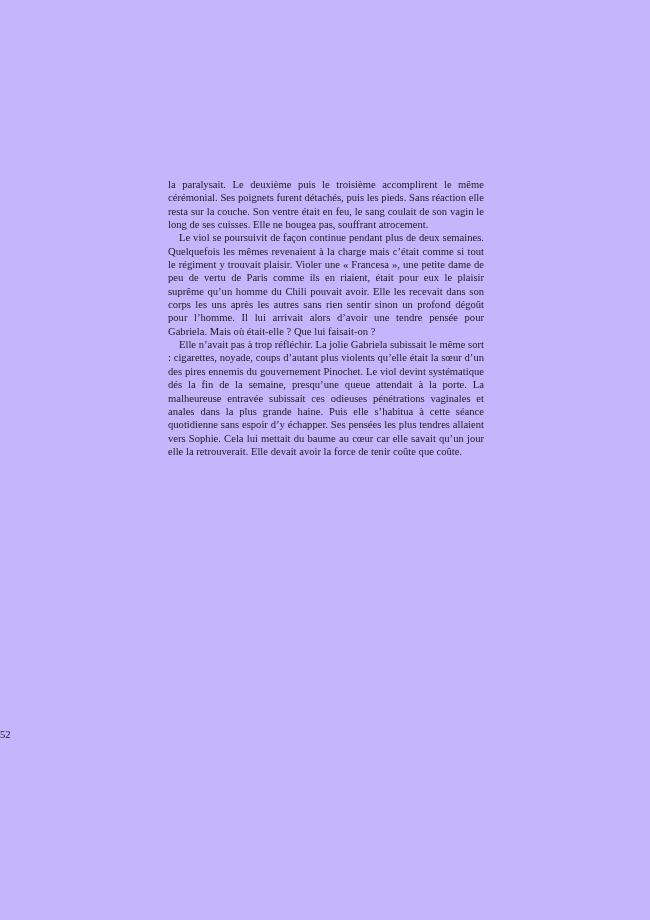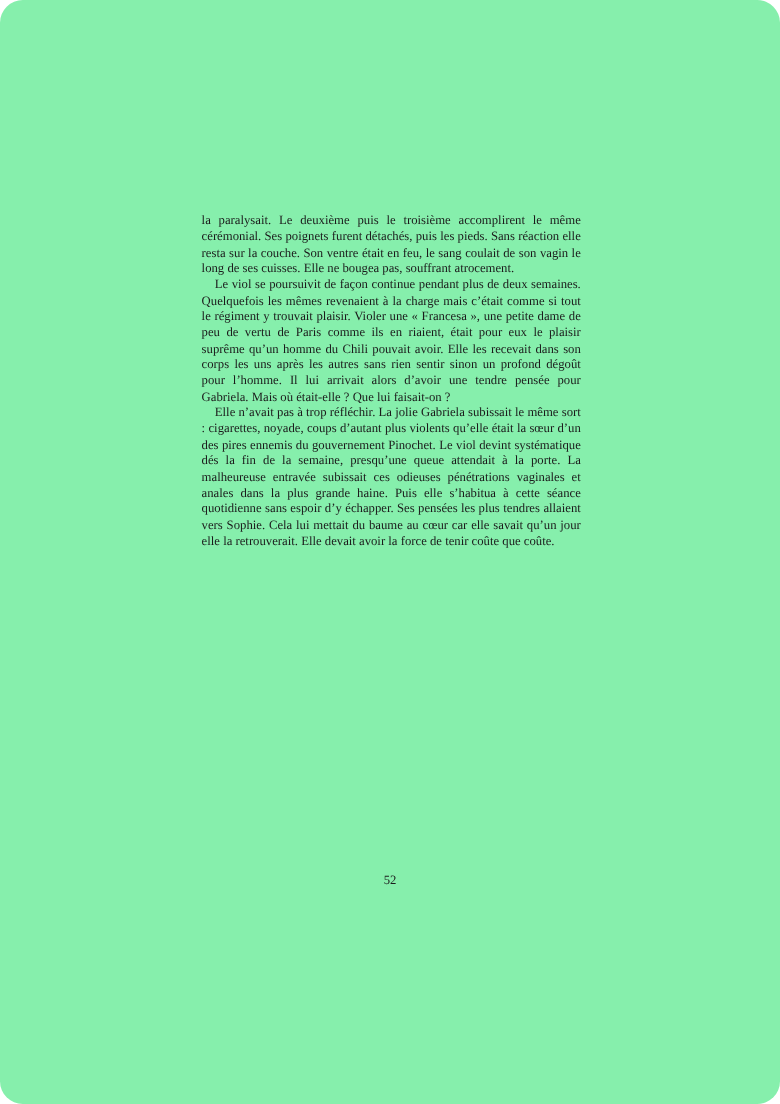--- a/index.html
+++ b/index.html
@@ -11,22 +11,21 @@
     width: 650px;
     height: 920px;
     position: relative;
     overflow: hidden;
     font-family: "Liberation Serif", "DejaVu Serif", serif;
     color: #1a1a1a;
   }
   .page {
     position: absolute;
     inset: 0;
-    background: #86efac;
-    border-radius: 19px;
+    background: #c4b5fd;
   }
   .text-block {
     position: absolute;
     left: 168px;
     top: 178px;
     width: 316px;
   }
   .para {
     margin: 0;
     font-size: 10.6px;
@@ -39,21 +38,20 @@
     hyphens: none;
   }
   .para.first {
     text-indent: 0;
   }
   .page-number {
     position: absolute;
     left: 0;
     right: 0;
     top: 728px;
-    text-align: center;
     font-size: 10.6px;
     line-height: 13px;
     color: #1b1b1b;
   }
 </style>
 </head>
 <body>
 
 <div class="page">
 

